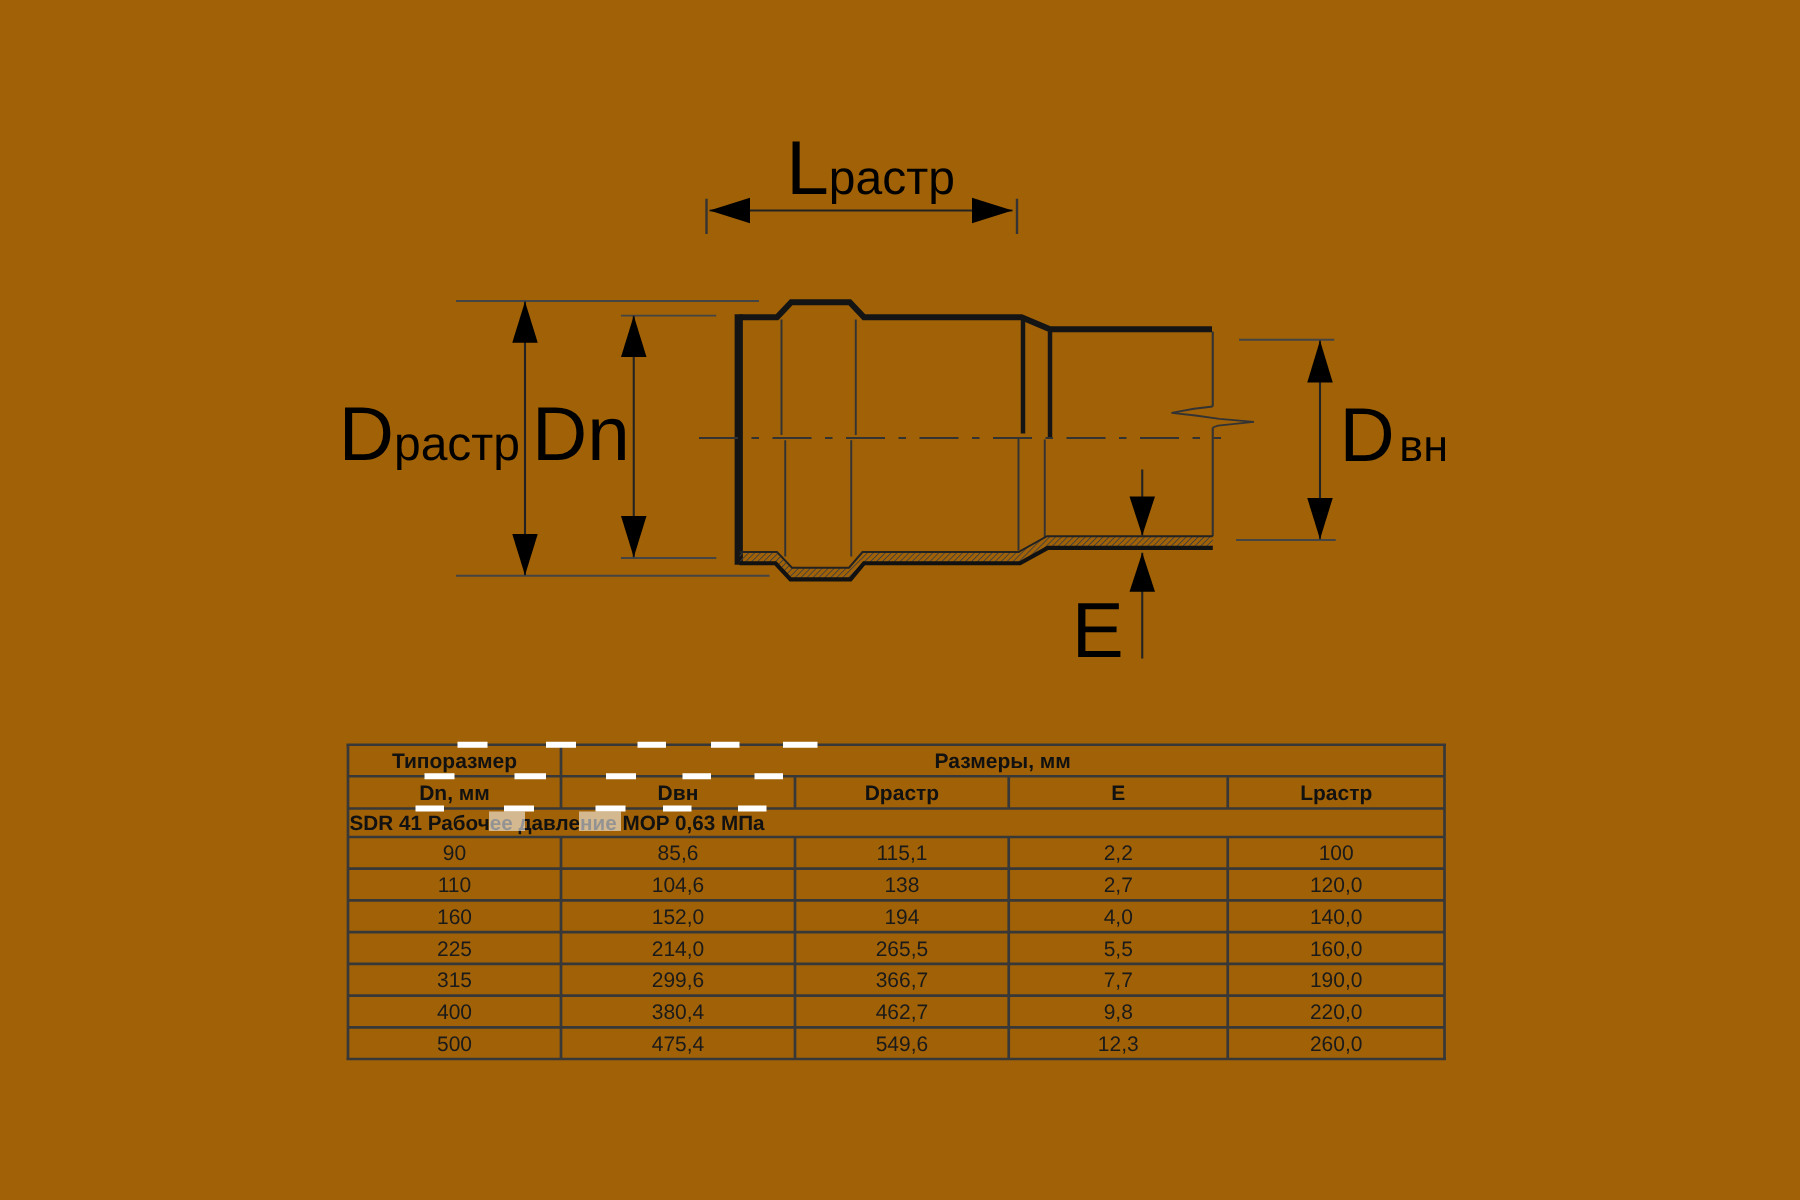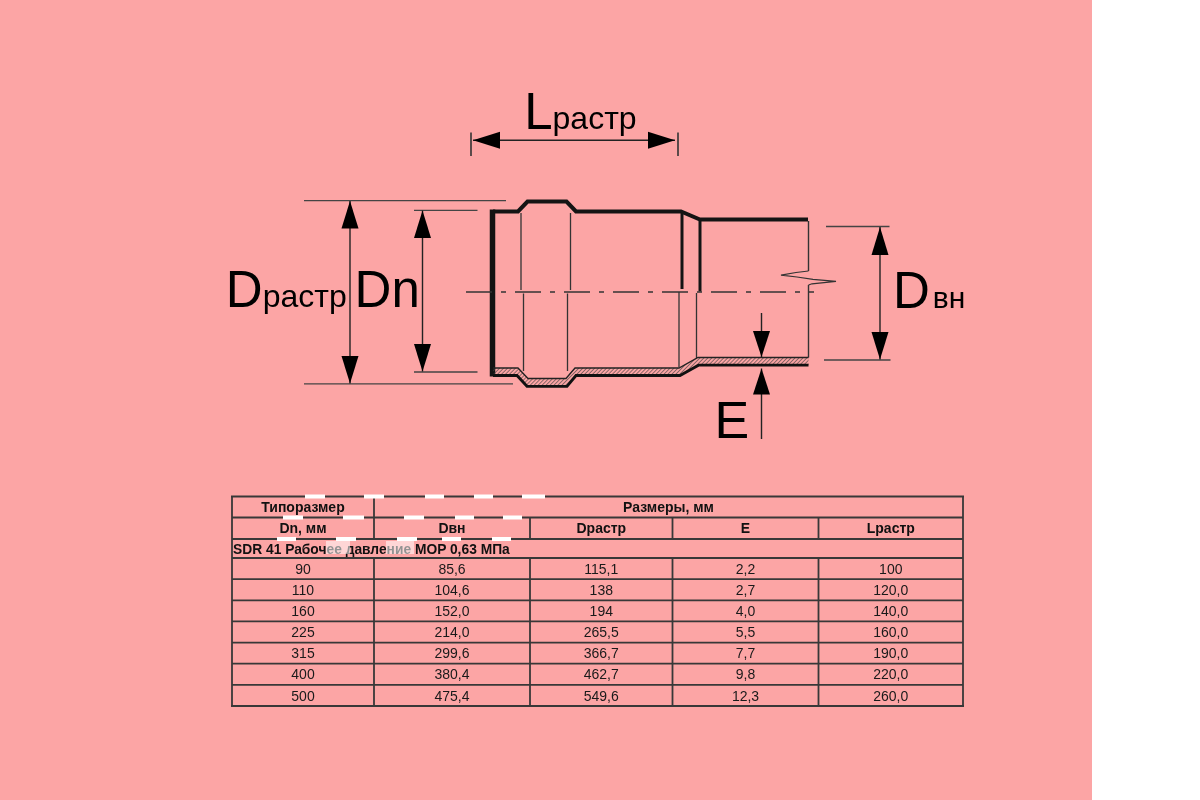--- a/index.html
+++ b/index.html
@@ -1,16 +1,16 @@
 <!DOCTYPE html>
 <html><head>
 <meta charset="utf-8">
 <style>
 html,body{margin:0;padding:0;background:#fff;}
-#page{position:relative;width:1092px;height:800px;background:#fca5a5;overflow:hidden;
+#page{position:relative;width:1200px;height:800px;background:#a16207;overflow:hidden;
 font-family:"Liberation Sans", sans-serif;}
 svg{position:absolute;left:0;top:0;}
 </style>
 </head>
 <body>
 <div id="page">
 <svg width="1200" height="800" viewBox="0 0 1200 800">
 <defs>
 <pattern id="hatch" width="2.8" height="2.8" patternUnits="userSpaceOnUse" patternTransform="rotate(45)">
 <line x1="0" y1="0" x2="0" y2="2.8" stroke="#3f3f3f" stroke-width="1.2"></line>

